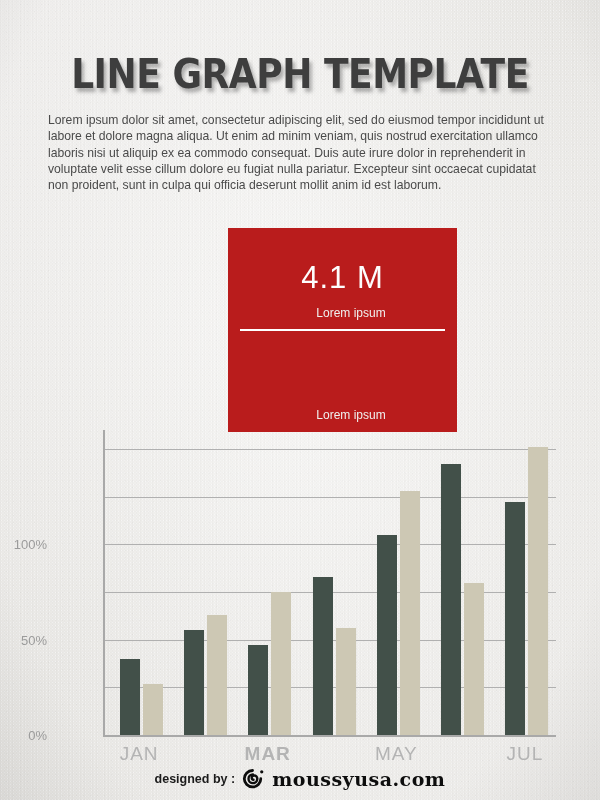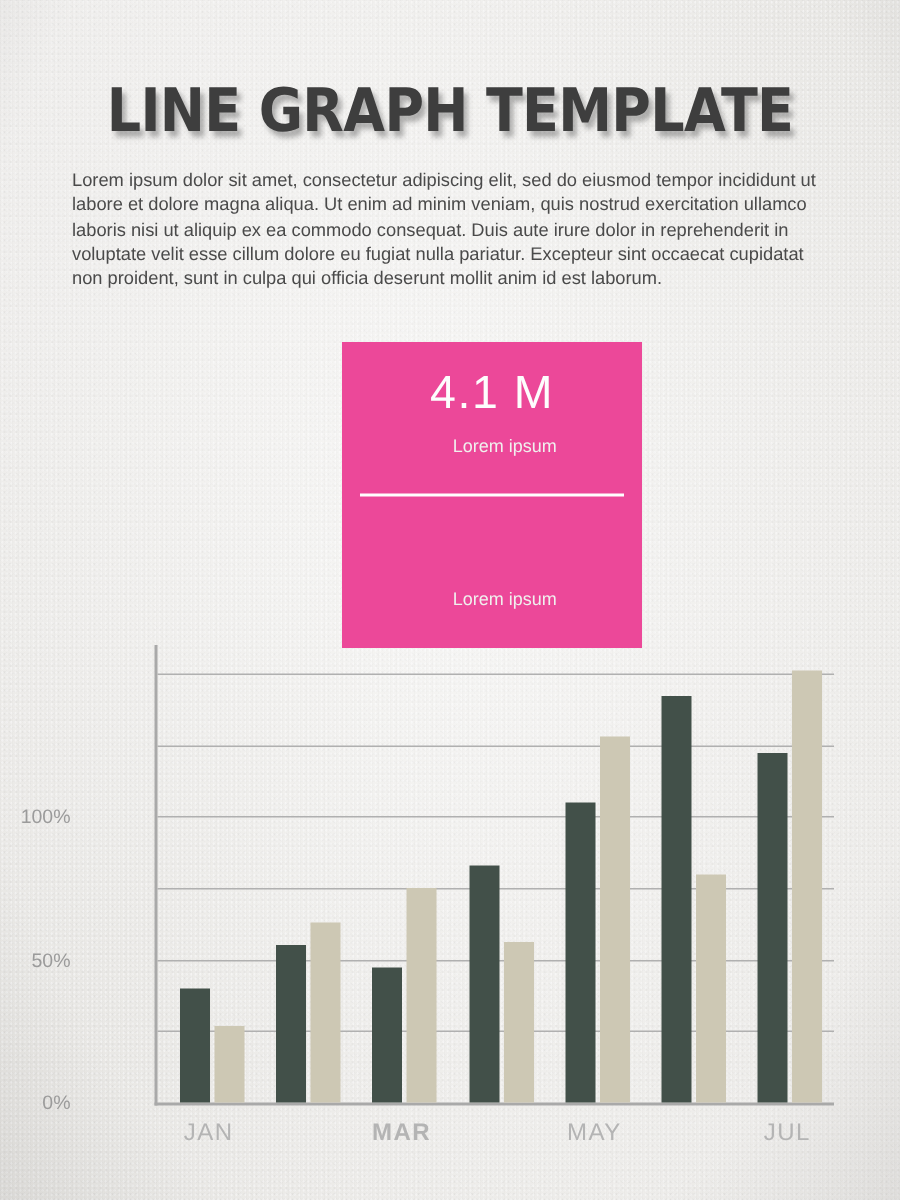--- a/index.html
+++ b/index.html
@@ -73,27 +73,27 @@
     font-size: 12.2px;
     line-height: 16.3px;
     color: #4a4a4a;
   }
 
   
   .stats-box {
     position: absolute;
     left: 228px;
     top: 228px;
-    width: 200px;
+    width: 229px;
     height: 204px;
-    background: #ec4899;
+    background: #b91c1c;
     color: #ffffff;
     text-align: center;
     box-sizing: border-box;
-    padding: 0;
+    padding: 16px;
   }
   .stat-half {
     height: 102px;
     position: relative;
   }
   .stat-value {
     position: absolute;
     left: 0; right: 0;
     top: 16px;
     font-size: 31px;
@@ -179,21 +179,21 @@
   .bar {
     position: absolute;
     bottom: 0;
     width: 20px;
   }
   .bar.dark  { background: #425049; }
   .bar.light { background: #cdc8b4; }
   .xtick {
     position: absolute;
     bottom: -28px;
-    font-size: 16px;
+    font-size: 19px;
     color: #b4b4b4;
     letter-spacing: 1px;
     white-space: nowrap;
     transform: translateX(-50%);
   }
 
   
   .footer {
     position: absolute;
     left: 0;
@@ -294,14 +294,25 @@
         </div>
       <div id="xticks">
           <div class="xtick" style="left: 36.1429px; color: rgb(180, 180, 180);">JAN</div>
           <div class="xtick" style="left: 164.714px; color: rgb(180, 180, 180); font-weight: bold;">MAR</div>
           <div class="xtick" style="left: 293.286px; color: rgb(180, 180, 180); margin-top: 36px;">MAY</div>
           <div class="xtick" style="left: 421.857px; color: rgb(180, 180, 180);">JUL</div>
         </div>
     </div>
   </div>
 
+  <div class="footer">
+    <span class="footer-prefix">designed by :</span>
+    <span>
+      <svg class="footer-logo" viewBox="0 0 24 24" aria-hidden="true">
+        <path d="M11 2.6a8.6 8.6 0 1 0 8.6 8.6" fill="none" stroke="#0d0d0d" stroke-width="2.9" stroke-linecap="round"></path>
+        <path d="M11.4 6.6a4.6 4.6 0 1 0 4.6 4.6c0-2.1-1.6-3.4-3.2-3.4-1.5 0-2.7 1.1-2.7 2.5 0 1.2.9 2 1.9 2" fill="none" stroke="#0d0d0d" stroke-width="2.5" stroke-linecap="round"></path>
+        <circle cx="20.6" cy="4.0" r="1.7" fill="#0d0d0d"></circle>
+      </svg>
+    </span>
+    <span class="footer-brand">moussyusa.com</span>
+  </div>
 
 </div>
 
 </body></html>

